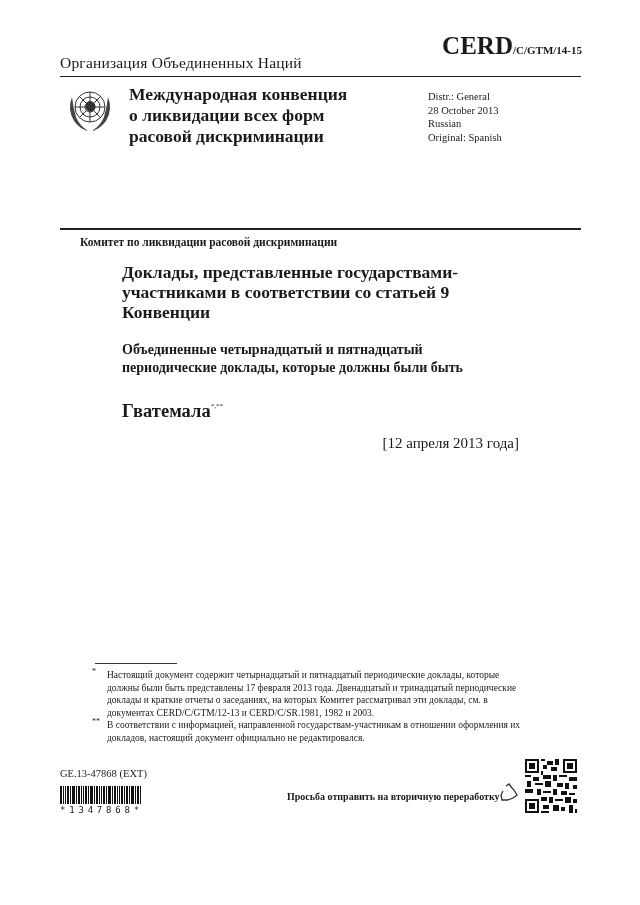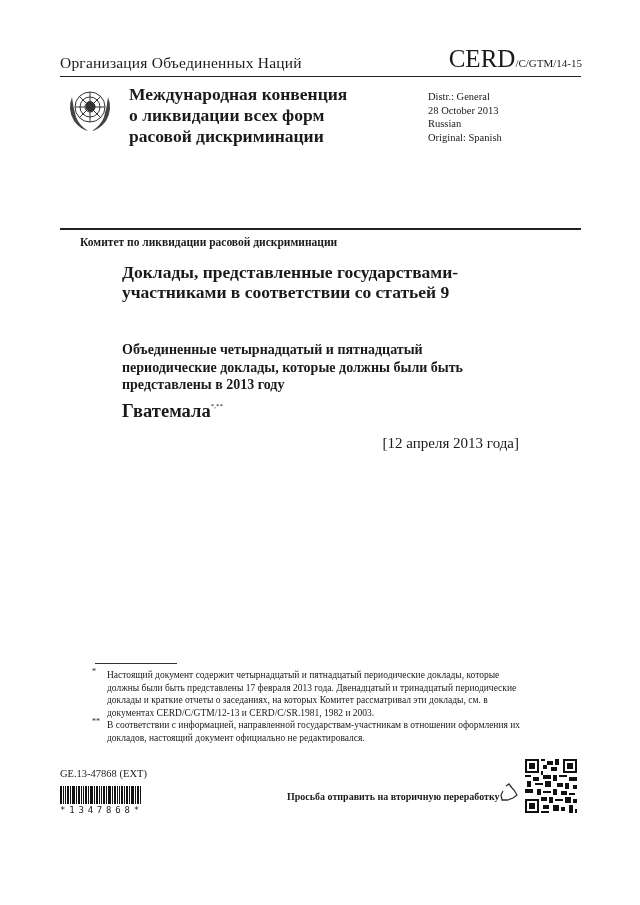--- a/index.html
+++ b/index.html
@@ -1,20 +1,20 @@
 <!DOCTYPE html>
 <html><head>
 <meta charset="utf-8">
 <style>
   html, body { margin: 0; padding: 0; background: #ffffff; }
   body { width: 640px; height: 905px; position: relative; overflow: hidden;
          font-family: "Liberation Serif", "DejaVu Serif", serif; color: #1a1a1a; }
   .abs { position: absolute; }
   .org { left: 60px; top: 54px; font-size: 15.5px; letter-spacing: 0.2px; }
-  .sym { right: 58px; top: 45px; white-space: nowrap; }
+  .sym { right: 58px; top: 32px; white-space: nowrap; font-weight: bold; }
   .sym .big { font-size: 25px; }
   .sym .small { font-size: 11px; }
   .rule-top { left: 60px; top: 76px; width: 521px; height: 0; border-top: 1.6px solid #222; }
   .logo { left: 64px; top: 83px; width: 52px; height: 52px; }
   .conv-title { left: 129px; top: 84px; font-weight: bold; font-size: 17.5px; line-height: 21px; }
   .distr { left: 428px; top: 90px; font-size: 10.5px; line-height: 13.5px; }
   .rule-mid { left: 60px; top: 228px; width: 521px; height: 0; border-top: 2.2px solid #222; }
   .committee { left: 60px; top: 236px; font-weight: bold; font-size: 11.5px; margin-left: 20px; }
   .reports-title { left: 122px; top: 262px; font-weight: bold; font-size: 17.5px; line-height: 20px; }
   .reports-sub { left: 122px; top: 341px; font-weight: bold; font-size: 14px; line-height: 17.5px; font-family: Liberation Serif, serif; }
@@ -76,26 +76,26 @@
   <div>Original: Spanish</div>
 </div>
 
 <div class="abs rule-mid"></div>
 
 <div class="abs committee">Комитет по ликвидации расовой дискриминации</div>
 
 <div class="abs reports-title">
   <div>Доклады, представленные государствами-</div>
   <div>участниками в соответствии со статьей 9</div>
+  <div>Конвенции</div>
 </div>
 
 <div class="abs reports-sub">
   <div>Объединенные четырнадцатый и пятнадцатый</div>
   <div>периодические доклады, которые должны были быть</div>
-  <div>представлены в 2013 году</div>
 </div>
 
 <div class="abs country">
   <span>Гватемала</span><sup>*,**</sup>
 </div>
 
 <div class="abs date">[12 апреля 2013 года]</div>
 
 <div class="abs fn-rule"></div>
 

